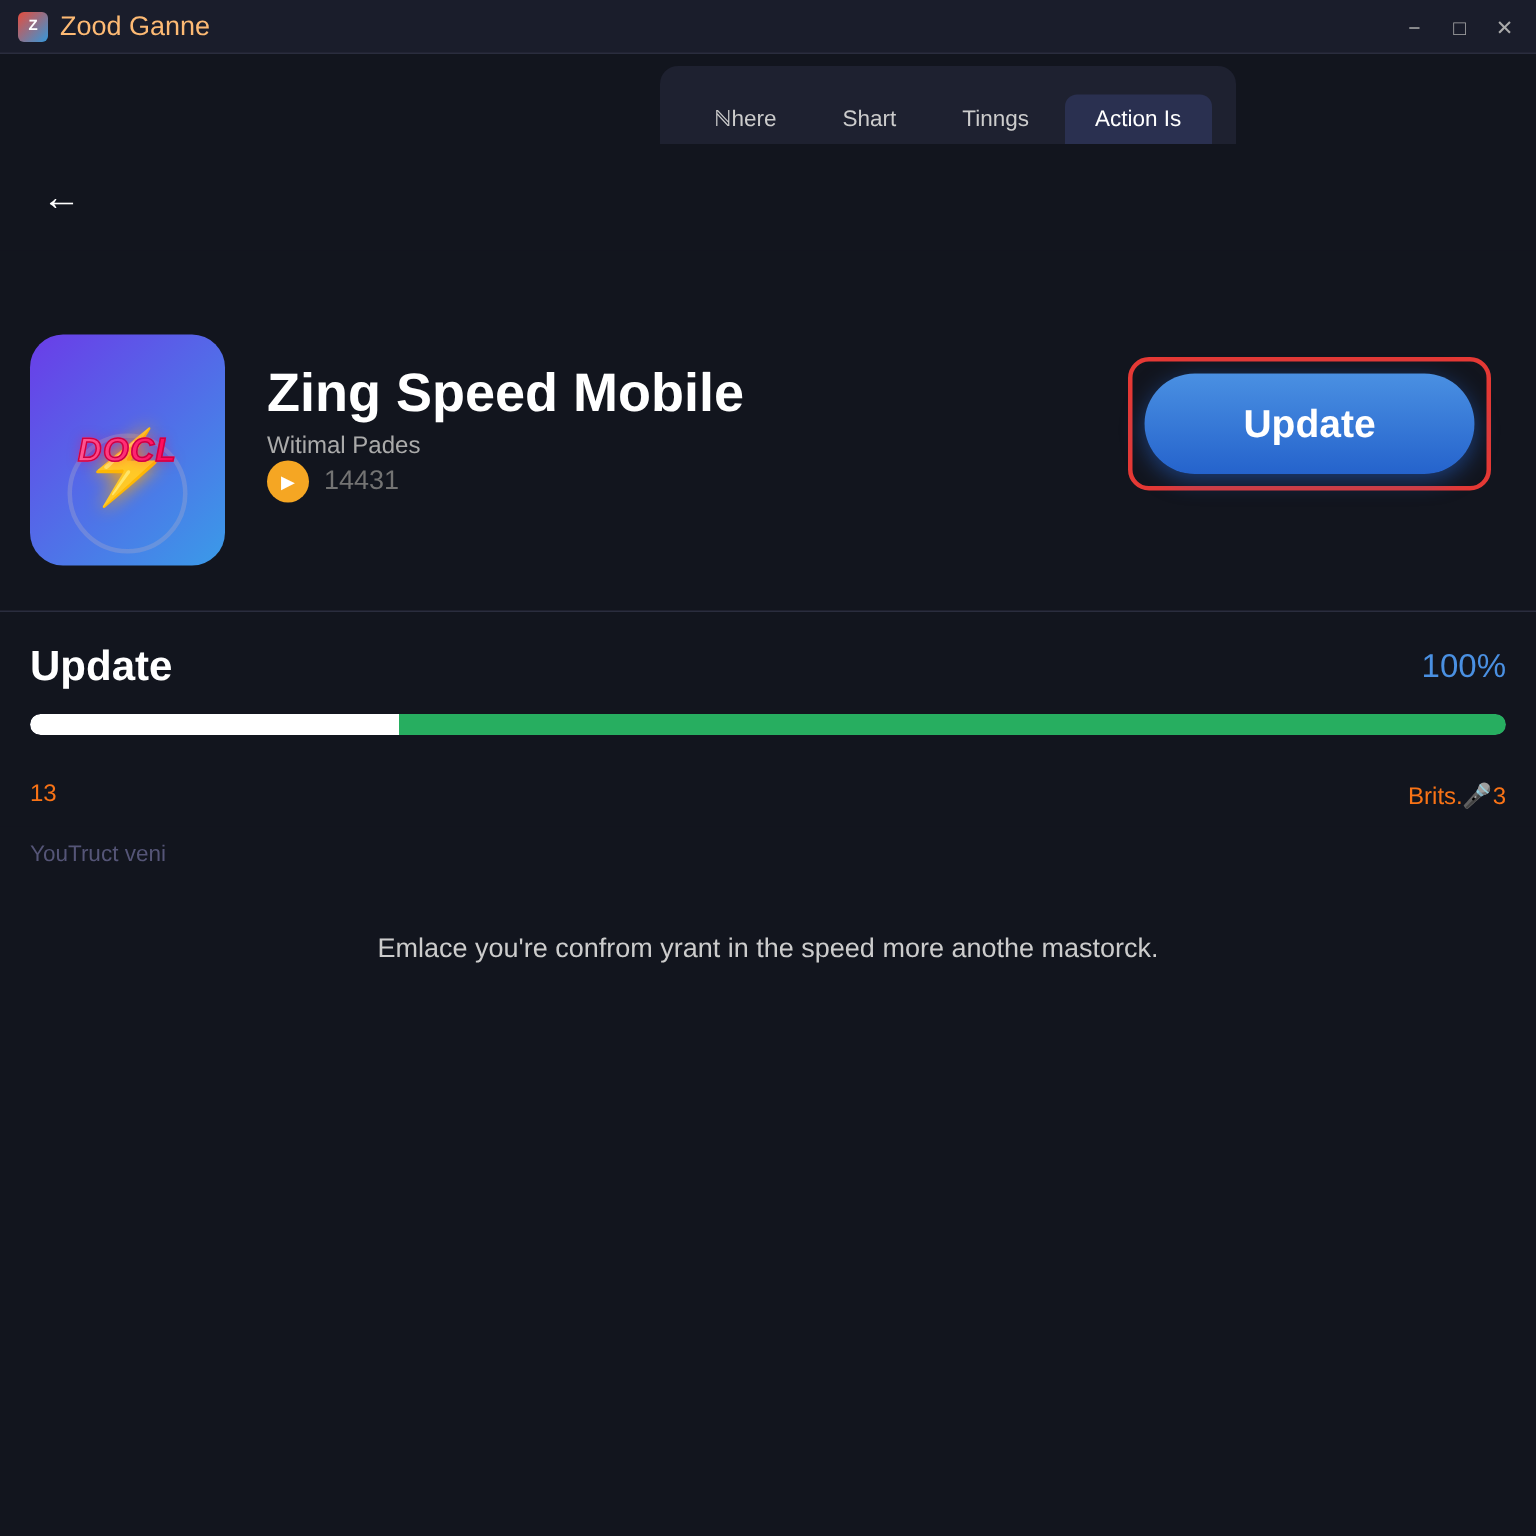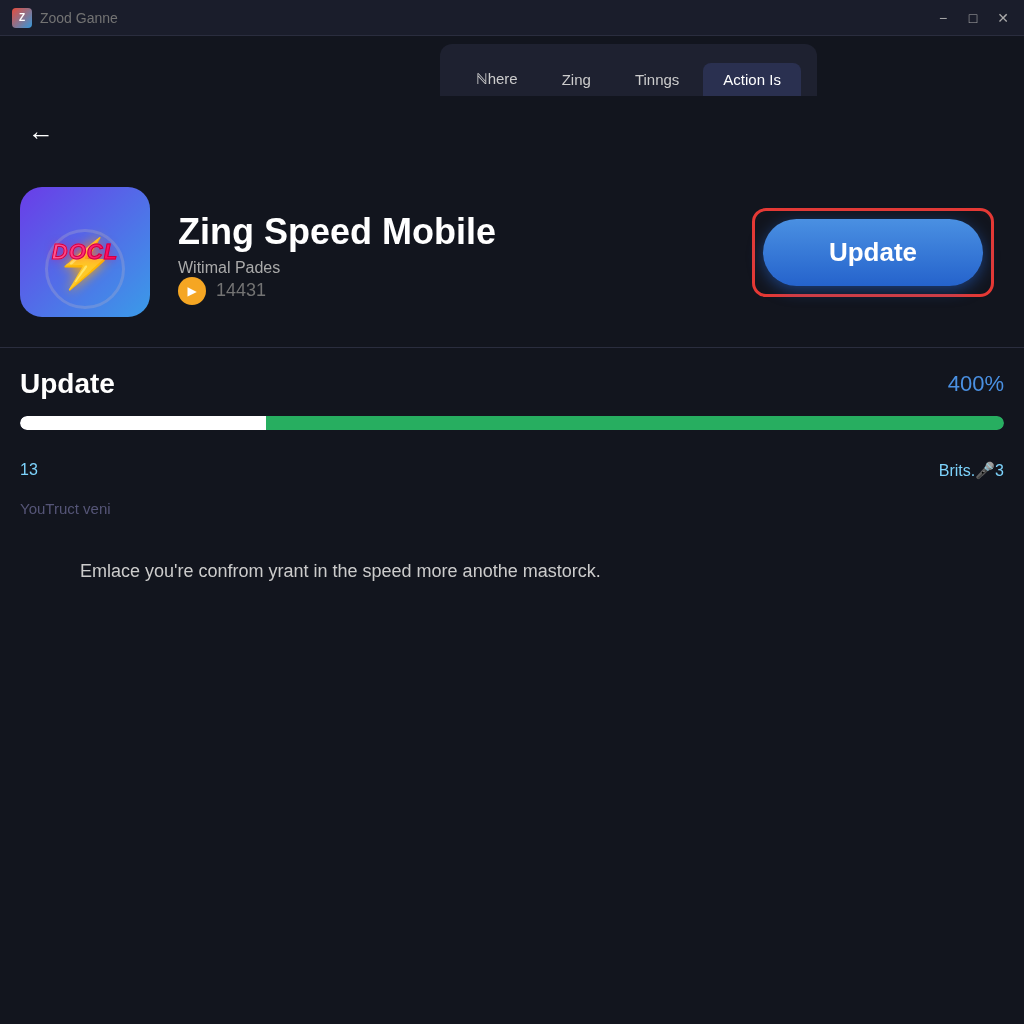--- a/index.html
+++ b/index.html
@@ -33,22 +33,22 @@
       background: linear-gradient(135deg, #e74c3c, #3498db);
       border-radius: 4px;
       display: flex;
       align-items: center;
       justify-content: center;
       font-size: 10px;
       font-weight: bold;
       color: white;
     }
     .title-bar-title {
-      font-size: 14px;
-      color: #737373;
+      font-size: 18px;
+      color: #fdba74;
     }
     .title-bar-controls {
       display: flex;
       gap: 12px;
       align-items: center;
     }
     .title-btn {
       width: 18px;
       height: 18px;
       display: flex;
@@ -114,29 +114,30 @@
     
     .app-header {
       display: flex;
       align-items: center;
       padding: 20px 30px 30px 20px;
       gap: 28px;
       background: #12151e;
     }
     .app-icon-large {
       width: 130px;
-      height: 130px;
+      height: 154px;
       border-radius: 22px;
       background: linear-gradient(135deg, #6a3de8, #3a9be8);
       display: flex;
       align-items: center;
       justify-content: center;
       overflow: hidden;
       flex-shrink: 0;
       position: relative;
+      margin-top: 36px;
     }
     .app-icon-inner {
       width: 100%;
       height: 100%;
       display: flex;
       flex-direction: column;
       align-items: center;
       justify-content: center;
       position: relative;
     }
@@ -289,36 +290,36 @@
     }
     .progress-bar-green {
       flex: 1;
       background: #27ae60;
       border-radius: 0 7px 7px 0;
     }
     .progress-footer {
       display: flex;
       justify-content: space-between;
       font-size: 16px;
-      color: #7dd3fc;
+      color: #f97316;
       margin-top: 31px;
     }
 
     
     .sub-label-area {
       text-align: left;
       padding: 10px 20px;
       color: #555577;
       font-size: 15px;
     }
 
     
     .description-area {
       padding: 30px 80px;
-      text-align: left;
+      text-align: center;
       color: #cccccc;
       font-size: 18px;
       line-height: 1.6;
     }
 
     
   </style>
 </head>
 <body>
 
@@ -330,21 +331,21 @@
   <div class="title-bar-controls">
     <button class="title-btn">−</button>
     <button class="title-btn">□</button>
     <button class="title-btn close">✕</button>
   </div>
 </div>
 
 <div class="nav-area">
   <div class="nav-tabs">
     <div class="nav-tab">ℕhere</div>
-    <div class="nav-tab">Zing</div>
+    <div class="nav-tab">Shart</div>
     <div class="nav-tab">Tinngs</div>
     <div class="nav-tab active">Action Is</div>
   </div>
 </div>
 
 <div class="back-area">
   <button class="back-btn">←</button>
 </div>
 
 <div class="app-header">
@@ -372,21 +373,21 @@
   <div class="update-btn-container">
     <button class="update-btn">Update</button>
   </div>
 </div>
 
 <hr class="divider">
 
 <div class="progress-section">
   <div class="progress-header">
     <span class="progress-label">Update</span>
-    <span class="progress-percent">400%</span>
+    <span class="progress-percent">100%</span>
   </div>
   <div class="progress-bar-container">
     <div class="progress-bar-fill">
       <div class="progress-bar-white"></div>
       <div class="progress-bar-green"></div>
     </div>
   </div>
   <div class="progress-footer">
     <span>13</span>
     <span>Brits.🎤3</span>

